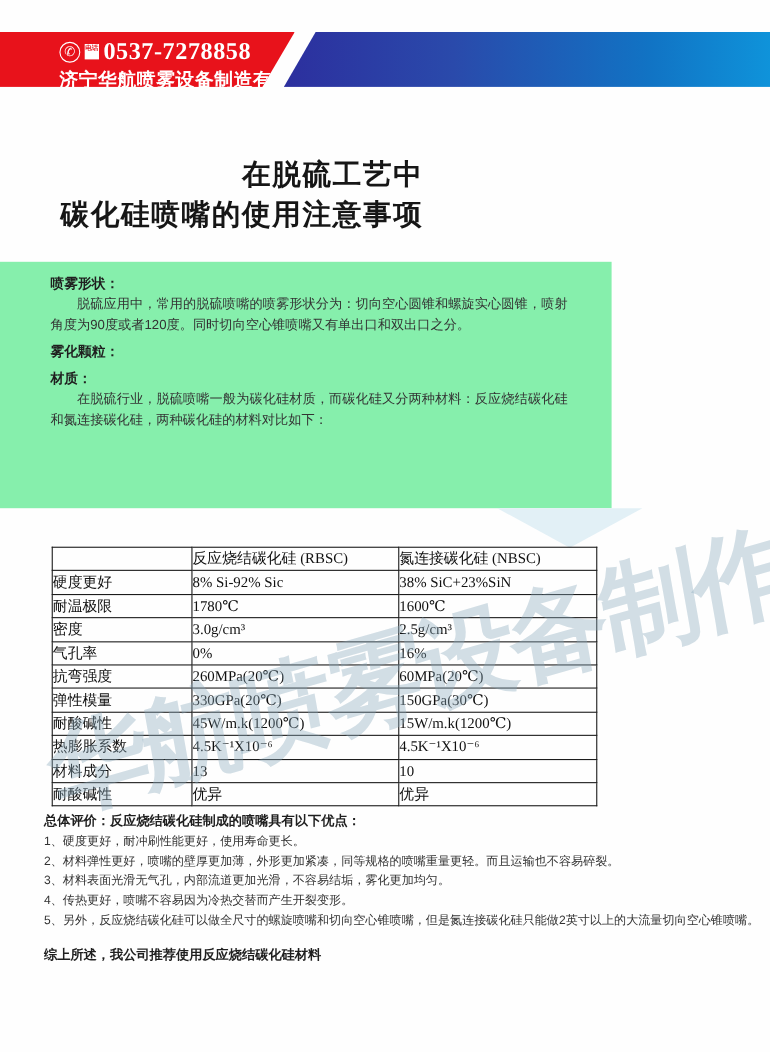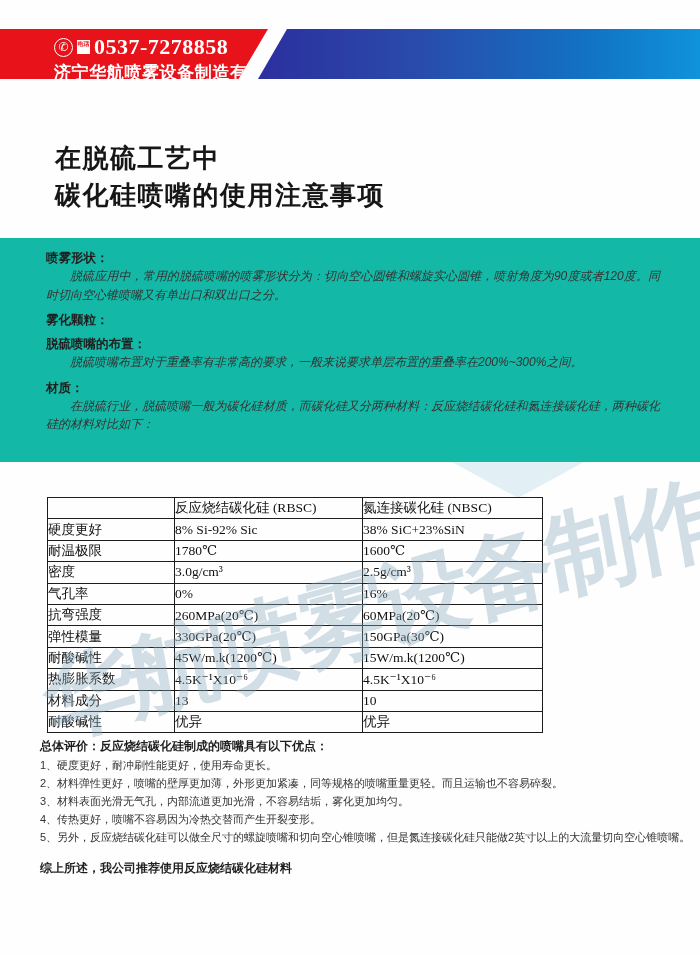--- a/index.html
+++ b/index.html
@@ -37,37 +37,37 @@
     font-size:17px; font-weight:bold; letter-spacing:0.6px;
     margin-top:1px; white-space:nowrap;
   }
   .blue-band {
     position:absolute; left:258px; top:0; width:442px; height:100%;
     background:linear-gradient(90deg,#2c2f9e 0%,#2a4aab 35%,#1173c4 75%,#0f93da 100%);
     clip-path:polygon(29px 0,100% 0,100% 100%,0 100%);
   }
 
   
-  .doc-title { position:absolute; left:55px; top:140px; }
+  .doc-title { position:absolute; left:55px; top:140px;text-align:right; }
   .title-line {
     font-size:26px; font-weight:bold; color:#161616;
     line-height:37px; letter-spacing:1.5px; white-space:nowrap;
   }
 
   
   .info-panel {
-    position:absolute; left:0; top:238px; width:700px; height:224px;
-    background:#14b8a6; padding:13px 40px 0 46px;
+    position:absolute; left:0; top:238px; width:556px; height:224px;
+    background:#86efac; padding:13px 40px 0 46px;
   }
   .info-section { margin-top:9px; }
   .info-section:first-child { margin-top:0; }
   .section-heading { font-size:12.5px; font-weight:bold; color:#1f1f1f; line-height:15px; }
   .section-body {
     font-size:12px; color:#333; line-height:18.5px;
-    text-indent:2em; margin:1px 0 0 0; text-align:justify;font-style:italic;
+    text-indent:2em; margin:1px 0 0 0; text-align:justify;
   }
   .panel-arrow {
     position:absolute; left:452px; top:462px; width:0; height:0;
     border-left:66px solid transparent; border-right:66px solid transparent;
     border-top:36px solid #e2f0f6;
   }
 
   
   .cmp-table {
     position:absolute; left:47px; top:497px; width:495px;
@@ -118,24 +118,20 @@
 
   <div class="info-panel">
     <div class="info-section">
       <div class="section-heading">喷雾形状：</div>
       <p class="section-body">脱硫应用中，常用的脱硫喷嘴的喷雾形状分为：切向空心圆锥和螺旋实心圆锥，喷射角度为90度或者120度。同时切向空心锥喷嘴又有单出口和双出口之分。</p>
     </div>
     <div class="info-section">
       <div class="section-heading">雾化颗粒：</div>
     </div>
     <div class="info-section">
-      <div class="section-heading">脱硫喷嘴的布置：</div>
-      <p class="section-body">脱硫喷嘴布置对于重叠率有非常高的要求，一般来说要求单层布置的重叠率在200%~300%之间。</p>
-    </div>
-    <div class="info-section">
       <div class="section-heading">材质：</div>
       <p class="section-body">在脱硫行业，脱硫喷嘴一般为碳化硅材质，而碳化硅又分两种材料：反应烧结碳化硅和氮连接碳化硅，两种碳化硅的材料对比如下：</p>
     </div>
   </div>
   <div class="panel-arrow"></div>
 
   <table class="cmp-table">
     <colgroup>
         <col class="col-label">
         <col class="col-rbsc">

